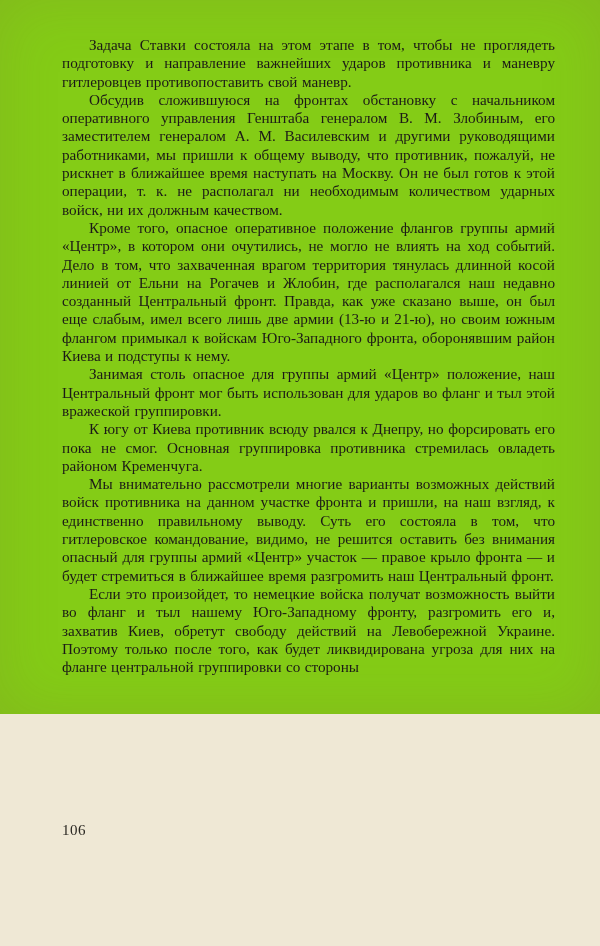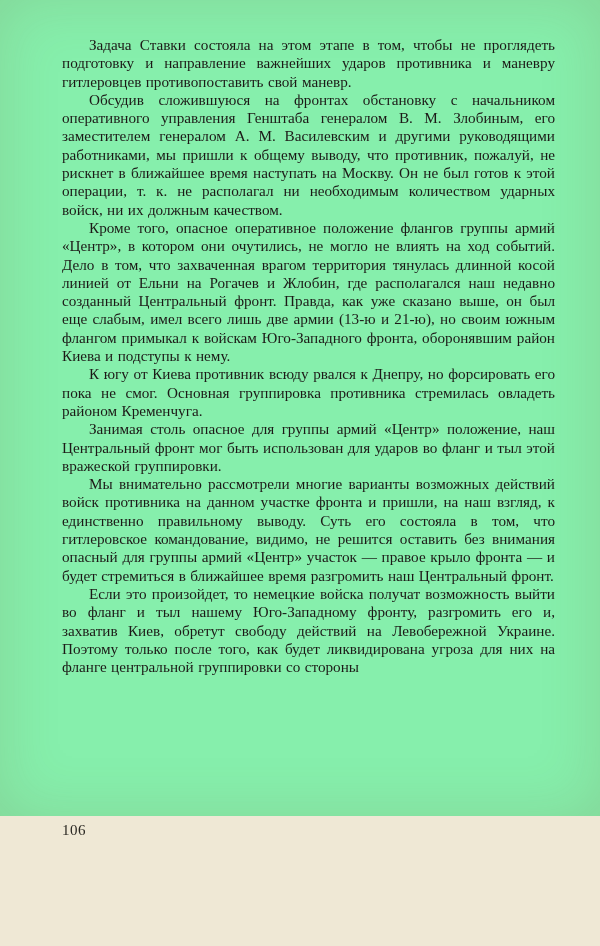--- a/index.html
+++ b/index.html
@@ -9,22 +9,22 @@
   body {
     width: 600px;
     height: 946px;
     background: #efe8d5;
     overflow: hidden;
     font-family: "Liberation Serif", "DejaVu Serif", serif;
   }
   .page {
     position: relative;
     width: 600px;
-    height: 816px;
-    background: #86efac;
+    height: 714px;
+    background: #84cc16;
     box-shadow: inset 0 0 60px rgba(120,100,60,0.18);
     box-sizing: border-box;
   }
   .text-block {
     position: absolute;
     top: 36px;
     left: 62px;
     width: 493px;
     color: #1c1a17;
     font-size: 15.2px;
@@ -46,19 +46,19 @@
   }
 </style>
 </head>
 <body>
 
 <div class="page">
   <div class="text-block">
     <p>Задача Ставки состояла на этом этапе в том, чтобы не проглядеть подготовку и направление важнейших ударов противника и маневру гитлеровцев противопоставить свой маневр.</p>
     <p>Обсудив сложившуюся на фронтах обстановку с начальником оперативного управления Генштаба генералом В. М. Злобиным, его заместителем генералом А. М. Василевским и другими руководящими работниками, мы пришли к общему выводу, что противник, пожалуй, не рискнет в ближайшее время наступать на Москву. Он не был готов к этой операции, т. к. не располагал ни необходимым количеством ударных войск, ни их должным качеством.</p>
     <p>Кроме того, опасное оперативное положение флангов группы армий «Центр», в котором они очутились, не могло не влиять на ход событий. Дело в том, что захваченная врагом территория тянулась длинной косой линией от Ельни на Рогачев и Жлобин, где располагался наш недавно созданный Центральный фронт. Правда, как уже сказано выше, он был еще слабым, имел всего лишь две армии (13-ю и 21-ю), но своим южным флангом примыкал к войскам Юго-Западного фронта, оборонявшим район Киева и подступы к нему.</p>
+    <p>Занимая столь опасное для группы армий «Центр» положение, наш Центральный фронт мог быть использован для ударов во фланг и тыл этой вражеской группировки.</p>
     <p>К югу от Киева противник всюду рвался к Днепру, но форсировать его пока не смог. Основная группировка противника стремилась овладеть районом Кременчуга.</p>
-    <p>Занимая столь опасное для группы армий «Центр» положение, наш Центральный фронт мог быть использован для ударов во фланг и тыл этой вражеской группировки.</p>
     <p>Мы внимательно рассмотрели многие варианты возможных действий войск противника на данном участке фронта и пришли, на наш взгляд, к единственно правильному выводу. Суть его состояла в том, что гитлеровское командование, видимо, не решится оставить без внимания опасный для группы армий «Центр» участок — правое крыло фронта — и будет стремиться в ближайшее время разгромить наш Центральный фронт.</p>
     <p>Если это произойдет, то немецкие войска получат возможность выйти во фланг и тыл нашему Юго-Западному фронту, разгромить его и, захватив Киев, обретут свободу действий на Левобережной Украине. Поэтому только после того, как будет ликвидирована угроза для них на фланге центральной группировки со стороны</p>
   </div>
   <div class="page-number">106</div>
 </div>
 
 </body></html>

